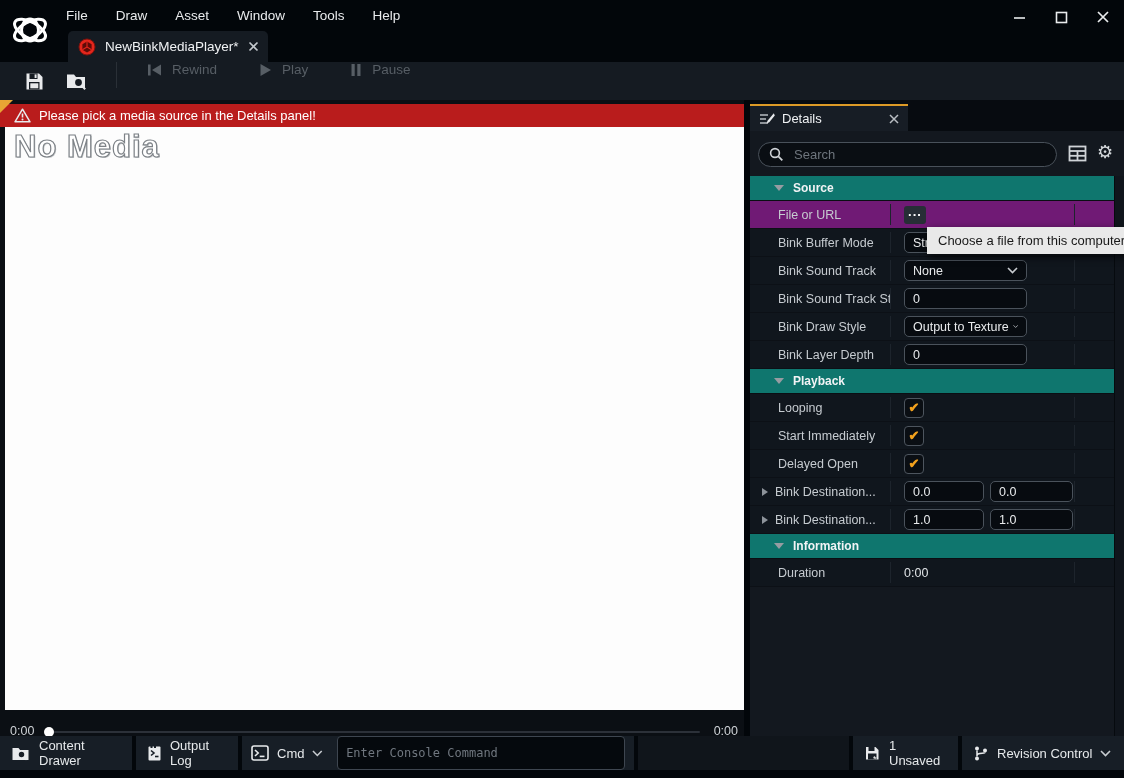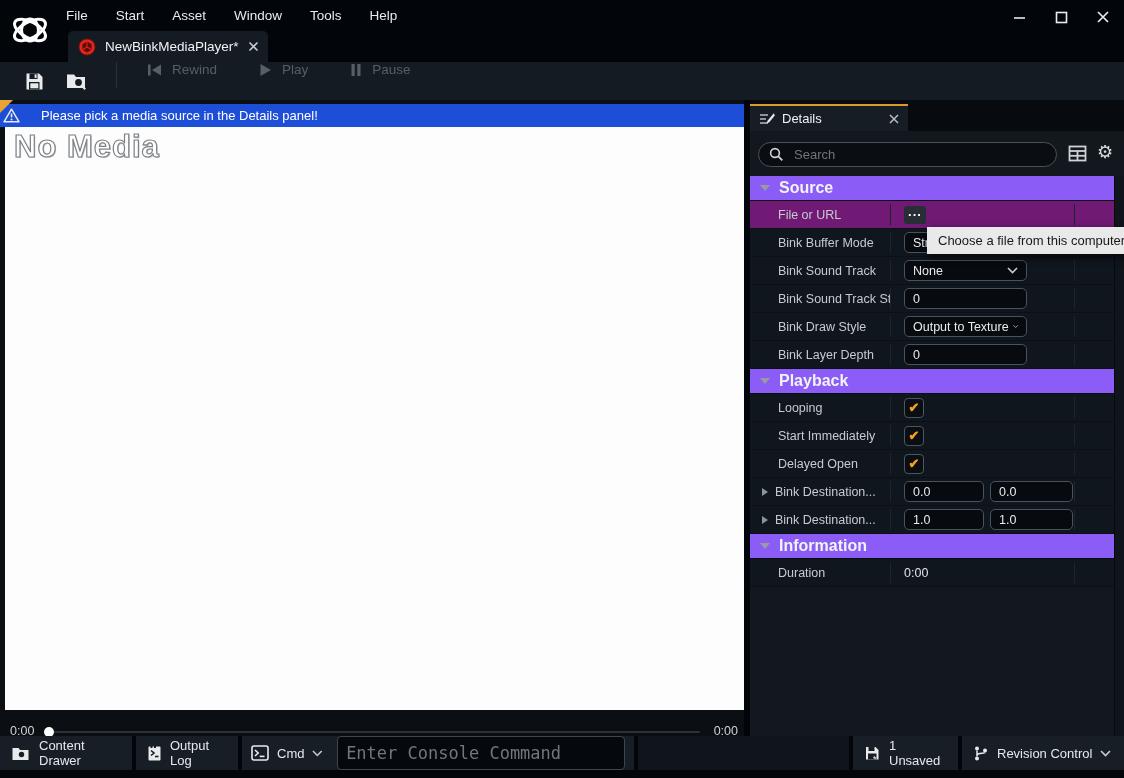--- a/index.html
+++ b/index.html
@@ -26,22 +26,22 @@
            display:flex;align-items:flex-start;padding-left:14px;box-sizing:border-box;}
   .tbtn{display:flex;align-items:center;justify-content:center;padding:0 10px;height:38px;}
   .tsep{width:1px;height:26px;background:#2a3037;margin:0 16px;}
   .transport{display:flex;align-items:center;gap:10px;color:#575e65;font-size:13.5px;padding:0 14px;}
   .transport+.transport{margin-left:14px;}
 
   
   .viewport{position:absolute;left:0;top:100px;width:744px;height:644px;background:#0b0f14;}
   .corner{position:absolute;left:0;top:0;width:0;height:0;
           border-top:13px solid #e8a534;border-right:13px solid transparent;z-index:3;}
-  .warnbar{position:absolute;left:0;top:4px;right:0;height:23px;background:#1d4ed8;display:flex;
-           align-items:center;gap:21px;padding-left:3px;font-size:13px;color:#fff;}
+  .warnbar{position:absolute;left:0;top:4px;right:0;height:23px;background:#b91c1c;display:flex;
+           align-items:center;gap:8px;padding-left:14px;font-size:13px;color:#fff;}
   .media{position:absolute;left:5px;top:27px;right:0;bottom:34px;background:#fdfdfd;}
   .no-media{position:absolute;left:9px;top:2px;font-size:31px;font-weight:bold;color:#fff;
             letter-spacing:1px;-webkit-text-stroke:1.2px #7d8287;
             text-shadow:1px 1px 0 #c9ccce;}
   .timeline{position:absolute;left:0;right:0;bottom:0;height:34px;background:#0b0f14;font-size:12.5px;color:#ced2d6;}
   .tl-left{position:absolute;left:10px;top:14px;}
   .tl-right{position:absolute;right:6px;top:14px;}
   .tl-track{position:absolute;left:49px;right:44px;top:21px;height:2px;background:#2c3139;border-radius:1px;}
   .tl-handle{position:absolute;left:44px;top:17px;width:10px;height:10px;border-radius:50%;background:#fff;}
 
@@ -55,22 +55,22 @@
   .d-search{position:absolute;left:8px;top:42px;width:299px;height:25px;border:1px solid #49515a;
             border-radius:13px;background:#0a0e13;display:flex;align-items:center;gap:8px;
             padding:0 10px;box-sizing:border-box;}
   .d-search input{flex:1;background:transparent;border:0;outline:0;color:#dfe3e6;font-size:13px;
                   font-family:"Liberation Sans",sans-serif;}
   .d-search input::placeholder{color:#6e757d;}
   .d-hicon{position:absolute;top:45px;}
   .rows{position:absolute;left:0;top:76px;width:365px;}
   .gutter{position:absolute;right:0;top:76px;bottom:0;width:9px;background:#10151c;border-left:1px solid #060a0e;}
 
-  .sec{height:24px;background:#8b5cf6;display:flex;align-items:center;gap:9px;padding-left:10px;
-       border-bottom:1px solid #0a0e13;font-size:16px;font-weight:bold;color:#f1f3f5;}
+  .sec{height:24px;background:#0f766e;display:flex;align-items:center;gap:9px;padding-left:24px;
+       border-bottom:1px solid #0a0e13;font-size:12px;font-weight:bold;color:#f1f3f5;}
   .tri-d{width:0;height:0;border-left:5px solid transparent;border-right:5px solid transparent;
          border-top:6px solid #969ca2;}
   .tri-r{width:0;height:0;border-top:4.5px solid transparent;border-bottom:4.5px solid transparent;
          border-left:6px solid #8d939a;margin-right:7px;flex:0 0 auto;}
   .row{position:relative;height:27px;background:#10161d;border-bottom:1px solid #0c1016;
        display:flex;align-items:center;}
   .row.hov{background:#701a75;}
   .row::before{content:"";position:absolute;left:140px;top:3px;bottom:3px;width:1px;background:#1d242c;}
   .row::after{content:"";position:absolute;left:324px;top:3px;bottom:3px;width:1px;background:#1d242c;}
   .lbl{padding-left:28px;width:140px;box-sizing:border-box;font-size:12.5px;color:#c6cbd0;
@@ -96,42 +96,42 @@
            color:#181818;font-size:13px;padding:0 11px;white-space:nowrap;z-index:40;
            box-shadow:2px 3px 9px rgba(0,0,0,.65);}
 
   
   .statusbar{position:absolute;left:0;bottom:8px;width:1124px;height:34px;background:#03070b;
              display:flex;align-items:stretch;font-size:13px;color:#e6e9eb;}
   .seg{background:#171e26;display:flex;align-items:center;gap:8px;padding:0 11px;
        box-sizing:border-box;margin-right:4px;}
   .seg.filler{background:#10151b;flex:1;margin-right:4px;}
   .console{width:296px;height:22px;border:1px solid #3e4650;border-radius:4px;background:#05090d;
-           color:#70777f;font-family:"DejaVu Sans Mono",monospace;font-size:17px;padding:16px 8px;
+           color:#70777f;font-family:"DejaVu Sans Mono",monospace;font-size:12px;padding:16px 8px;
            box-sizing:border-box;outline:0;margin-left:6px;}
   .console::placeholder{color:#70777f;}
   .gear{font-size:18px;color:#d3d7da;line-height:1;}
 </style>
 </head>
 <body>
 
 <div id="app">
 
   <div class="logo">
     <svg width="44" height="44" viewBox="0 0 44 44">
       <g fill="none" stroke="#fff" stroke-width="3">
         <ellipse cx="22" cy="22" rx="17" ry="8" transform="rotate(28 22 22)"></ellipse>
         <ellipse cx="22" cy="22" rx="17" ry="8" transform="rotate(-28 22 22)"></ellipse>
         <ellipse cx="22" cy="22" rx="11" ry="8.5" transform="rotate(90 22 22)"></ellipse>
       </g>
     </svg>
   </div>
   <div class="menus">
     <span>File</span>
-    <span>Start</span>
+    <span>Draw</span>
     <span>Asset</span>
     <span>Window</span>
     <span>Tools</span>
     <span>Help</span>
   </div>
   <div class="winctl">
     <div class="wbtn">
       <svg width="13" height="13" viewBox="0 0 13 13">
           <line x1="1" y1="7" x2="12" y2="7" stroke="#e9ebed" stroke-width="1.6"></line>
         </svg>

